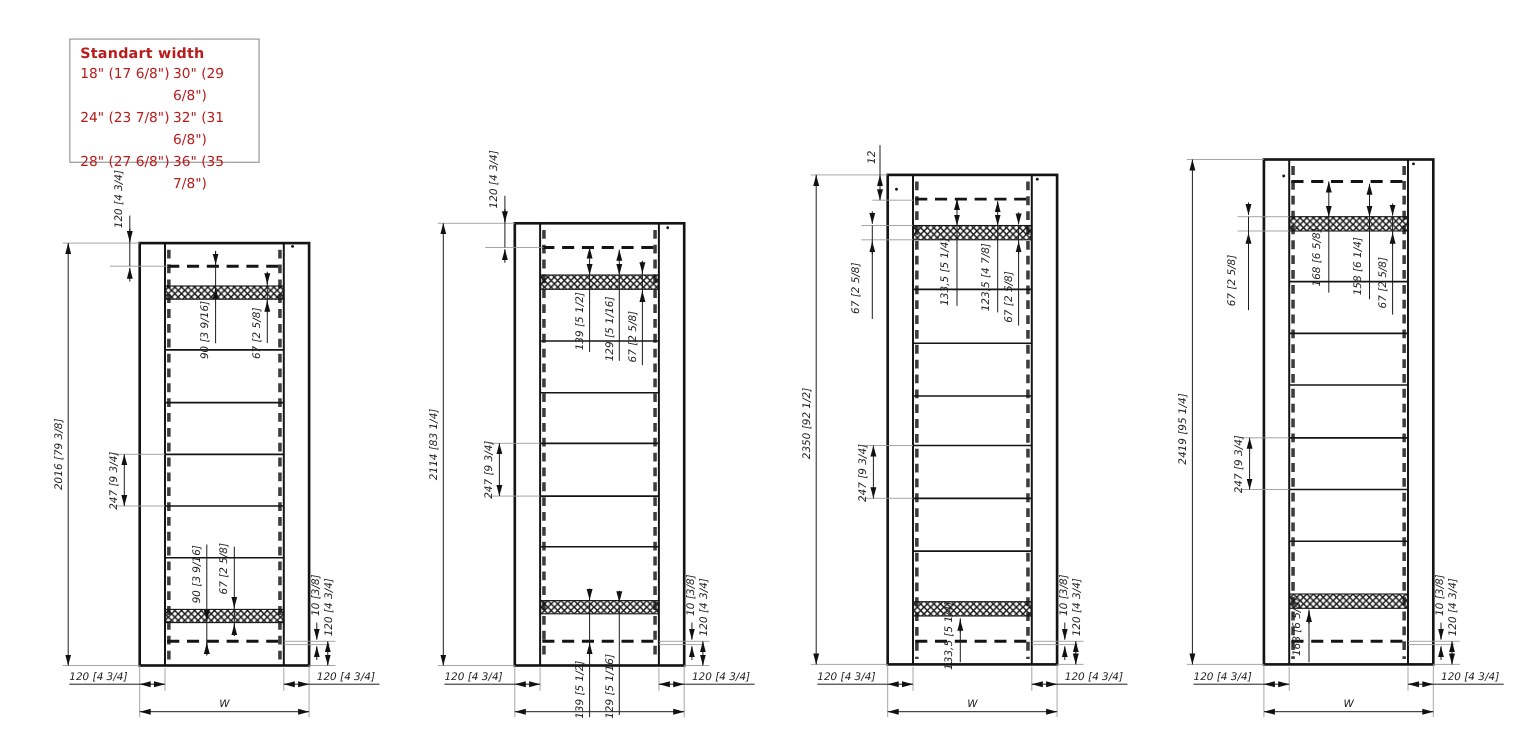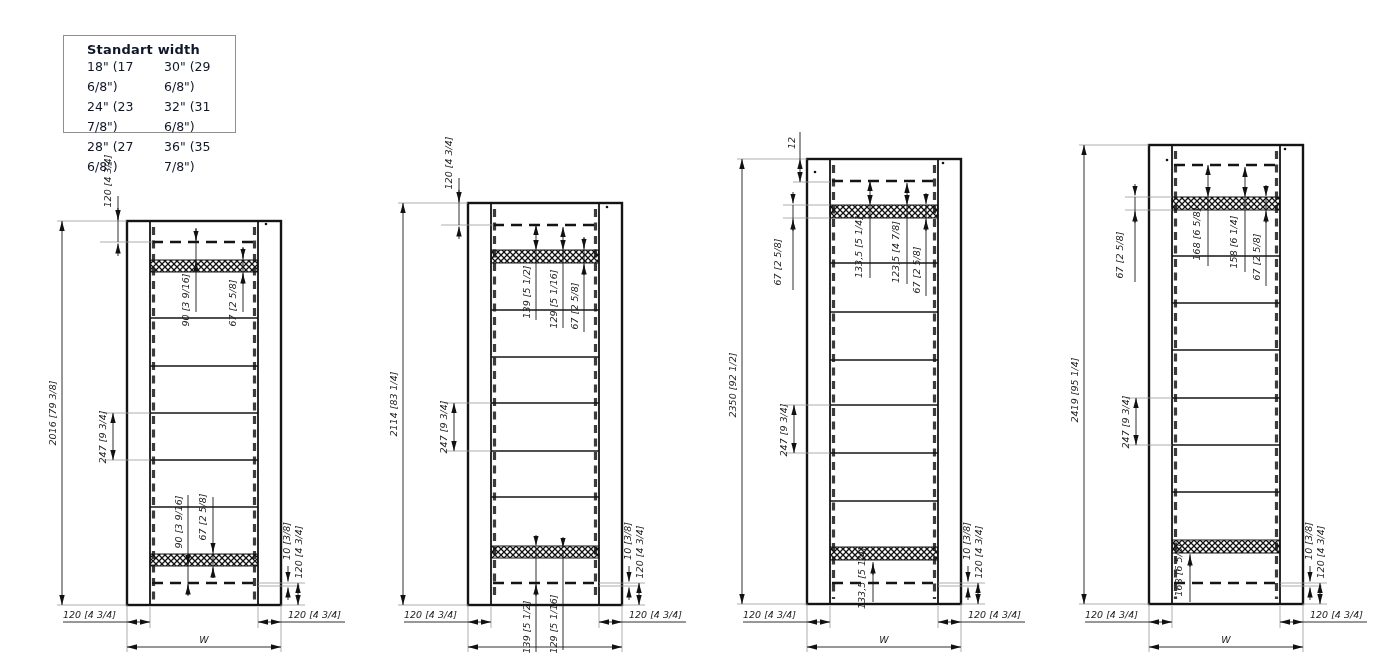--- a/index.html
+++ b/index.html
@@ -1,21 +1,21 @@
 <!DOCTYPE html>
 <html><head>
 <meta charset="utf-8">
 <style>
   html,body{margin:0;padding:0;background:#fff;}
   #stage{position:relative;width:1400px;height:670px;background:#fff;overflow:hidden;
          font-family:"DejaVu Sans",sans-serif;}
   
-  .legend{position:absolute;left:63px;top:35px;width:173px;height:98px;
+  .legend{position:absolute;left:63px;top:35px;width:173px;height:113px;
           border:1.5px solid #8f8f8f;background:#fff;box-sizing:border-box;
-          padding:6px 0 0 23px;color:#0f172a;}
+          padding:6px 0 0 9px;color:#b91c1c;}
   .legend .t{font-size:13px;font-weight:bold;letter-spacing:.2px;}
   .legend .row{display:flex;font-size:12.5px;line-height:20px;}
   .legend .c1{width:88px;}
   
   svg{position:absolute;left:0;top:0;}
   .o{fill:none;stroke:#141414;stroke-width:2.4;}
   .s{stroke:#141414;stroke-width:1.8;}
   .r{stroke:#141414;stroke-width:1.5;}
   .hd{stroke:#141414;stroke-width:2.6;stroke-dasharray:11 7;}
   .vd{stroke:#3c3c3c;stroke-width:3.2;stroke-dasharray:8 5.5;}

